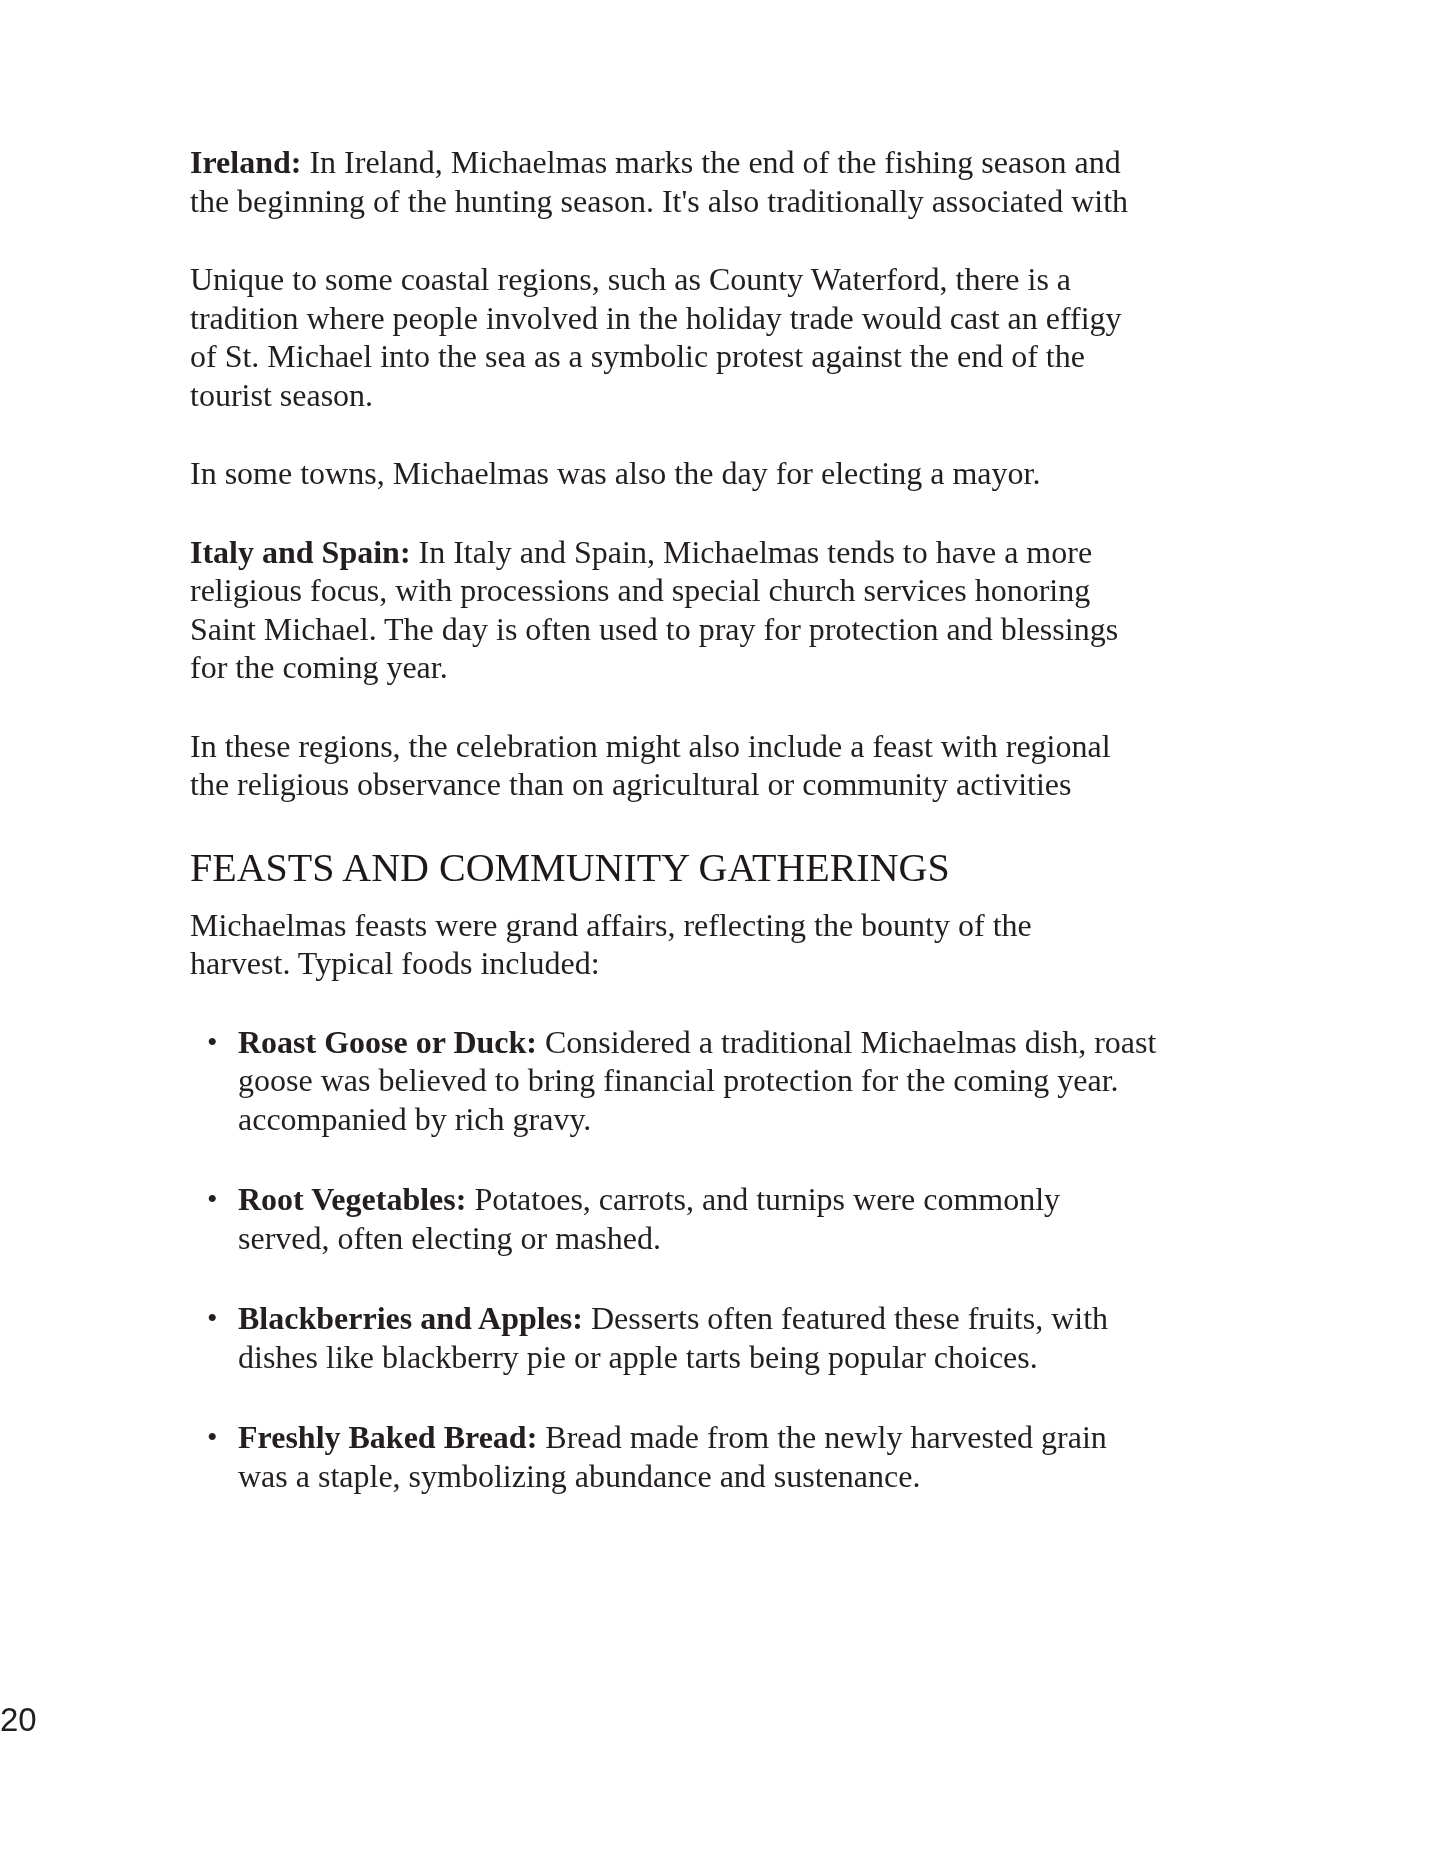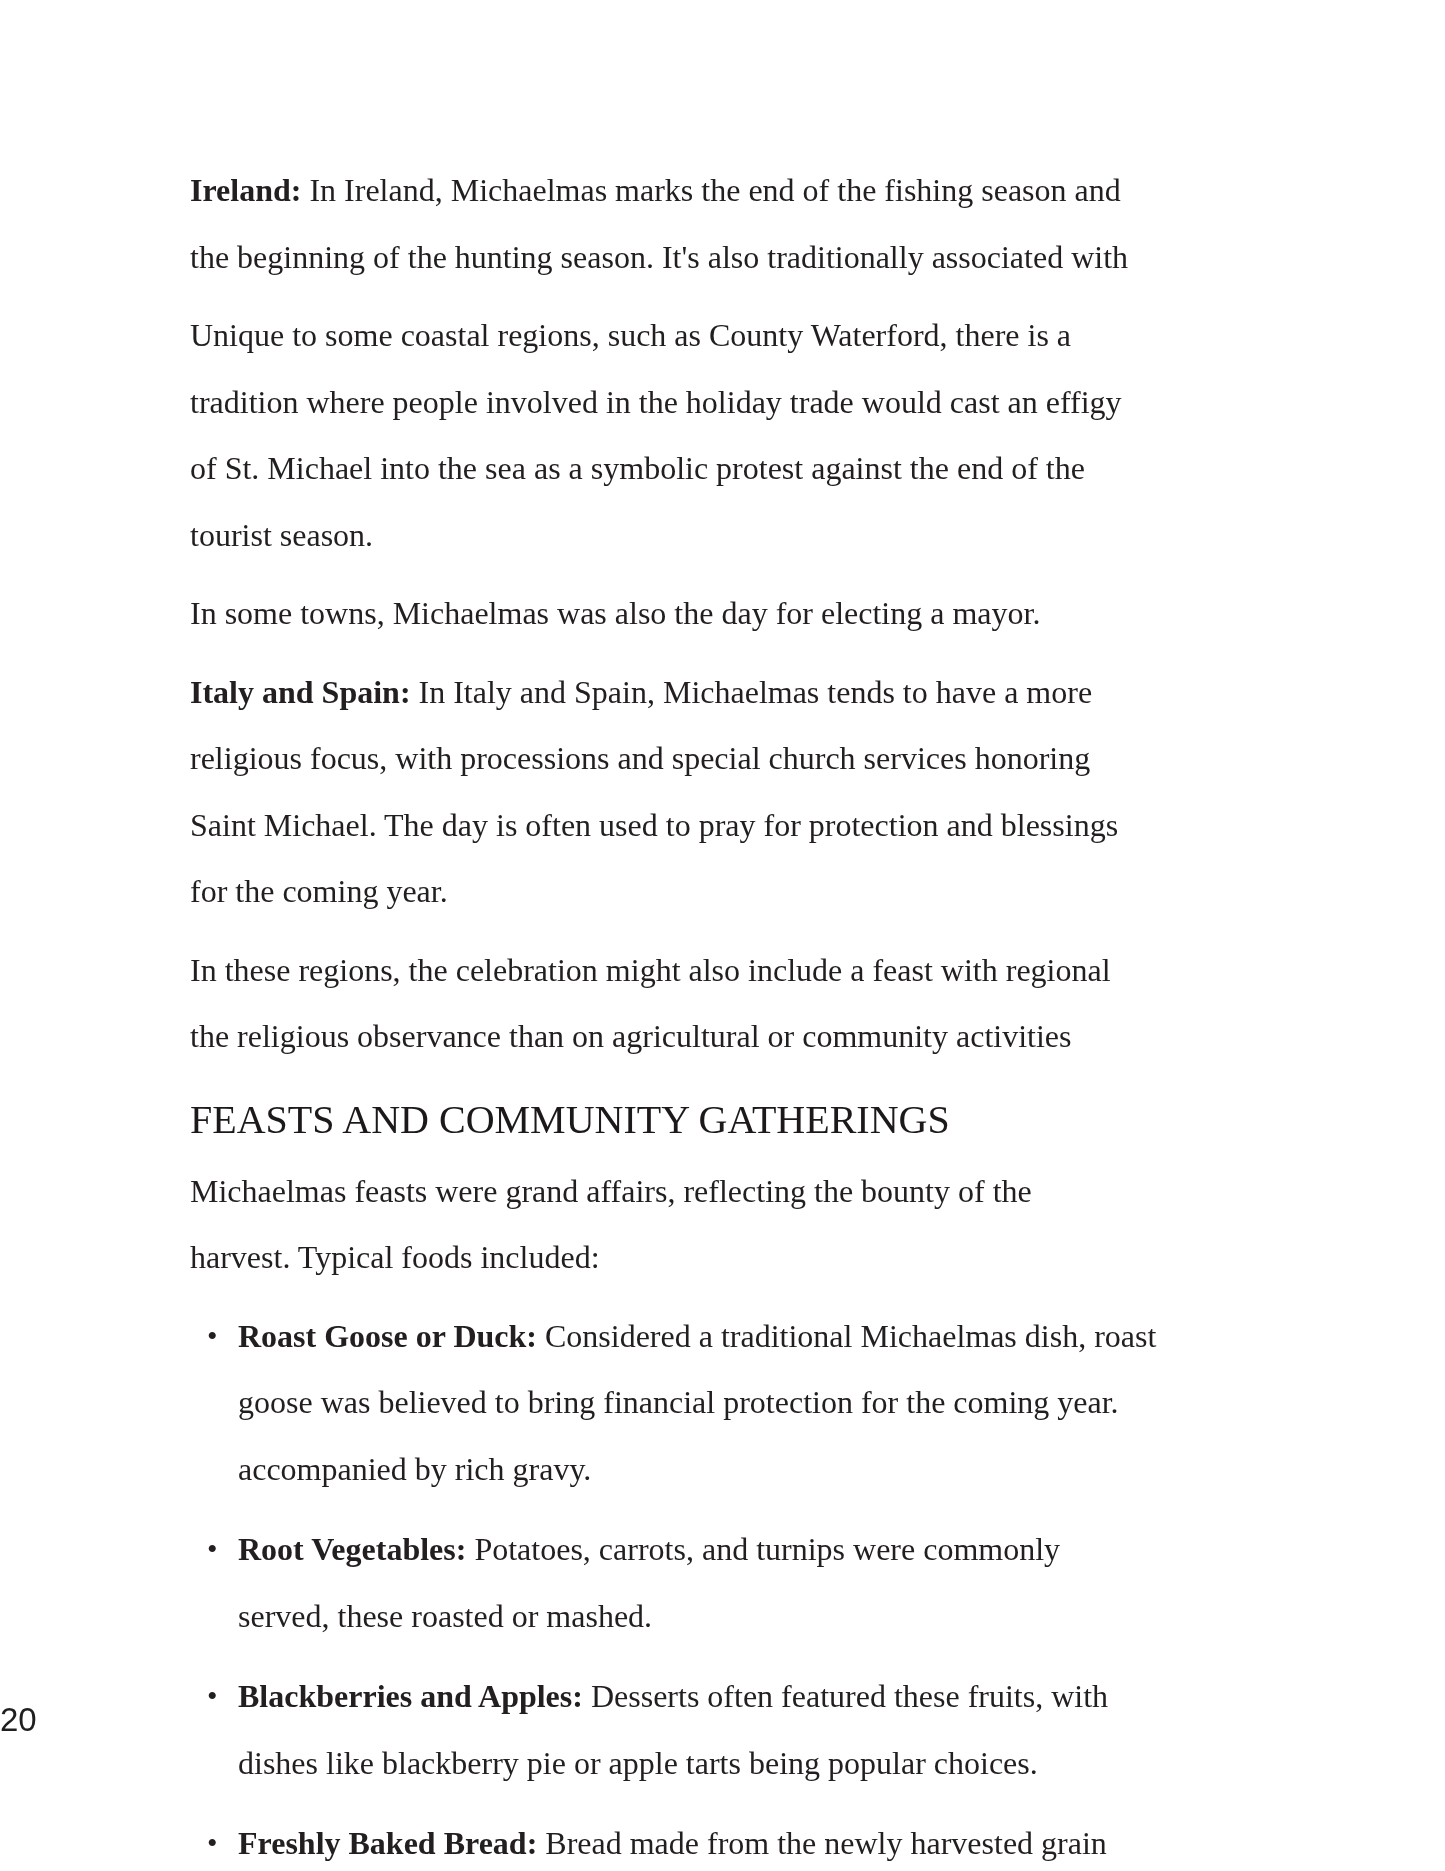--- a/index.html
+++ b/index.html
@@ -19,21 +19,20 @@
     width:1062px;
   }
   .doc p{
     margin:0 0 40px 0;
     font-size:32px;
     line-height:38.5px;
   }
   .line{
     display:block;
     white-space:nowrap;
-    margin-top:28px;
   }
   h2.doc-heading{
     margin:0 0 14px 0;
     font-size:40px;
     line-height:48px;
     font-weight:400;
     letter-spacing:0px;
     color:#1d181a;
     white-space:nowrap;
   }
@@ -104,21 +103,21 @@
       <ul class="doc-list">
         <li>
           <span class="bullet">•</span>
           <span class="line"><strong>Roast Goose or Duck:</strong> <span>Considered a traditional Michaelmas dish, roast</span></span>
           <span class="line">goose was believed to bring financial protection for the coming year.</span>
           <span class="line">accompanied by rich gravy.</span>
         </li>
         <li>
           <span class="bullet">•</span>
           <span class="line"><strong>Root Vegetables:</strong> <span>Potatoes, carrots, and turnips were commonly</span></span>
-          <span class="line">served, these roasted or mashed.</span>
+          <span class="line">served, often electing or mashed.</span>
         </li>
         <li>
           <span class="bullet">•</span>
           <span class="line"><strong>Blackberries and Apples:</strong> <span>Desserts often featured these fruits, with</span></span>
           <span class="line">dishes like blackberry pie or apple tarts being popular choices.</span>
         </li>
         <li>
           <span class="bullet">•</span>
           <span class="line"><strong>Freshly Baked Bread:</strong> <span>Bread made from the newly harvested grain</span></span>
           <span class="line">was a staple, symbolizing abundance and sustenance.</span>

